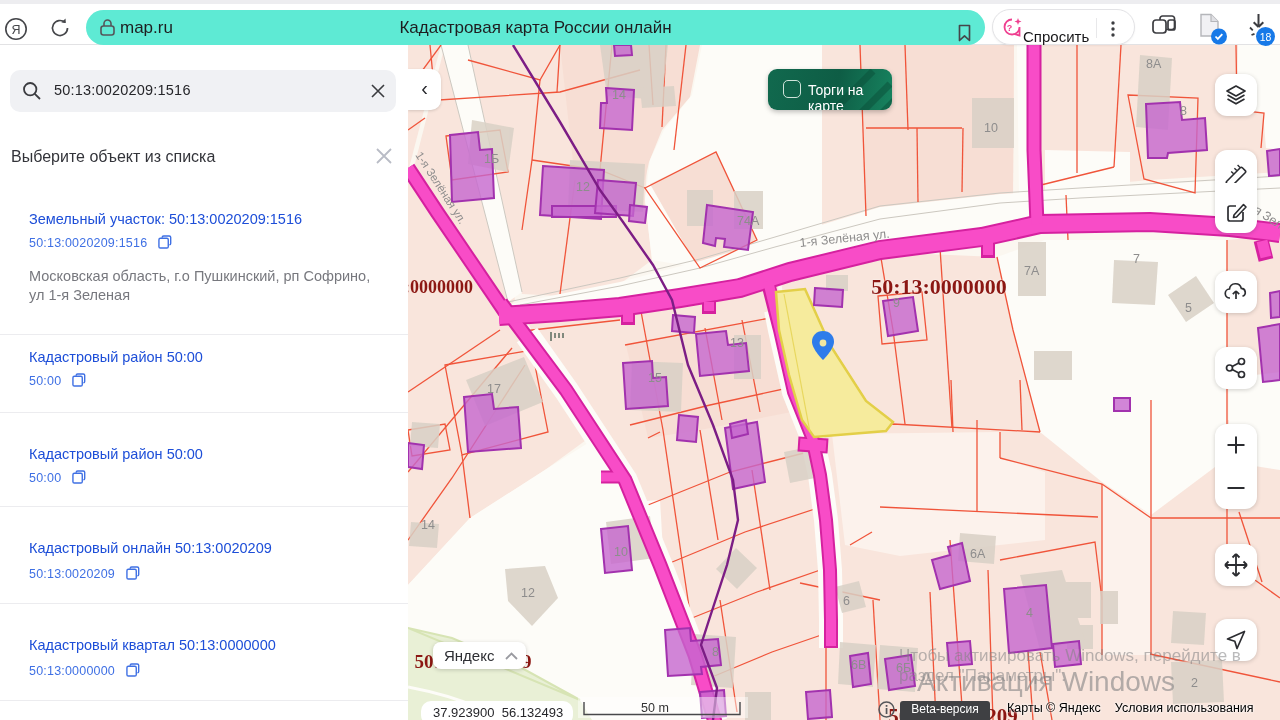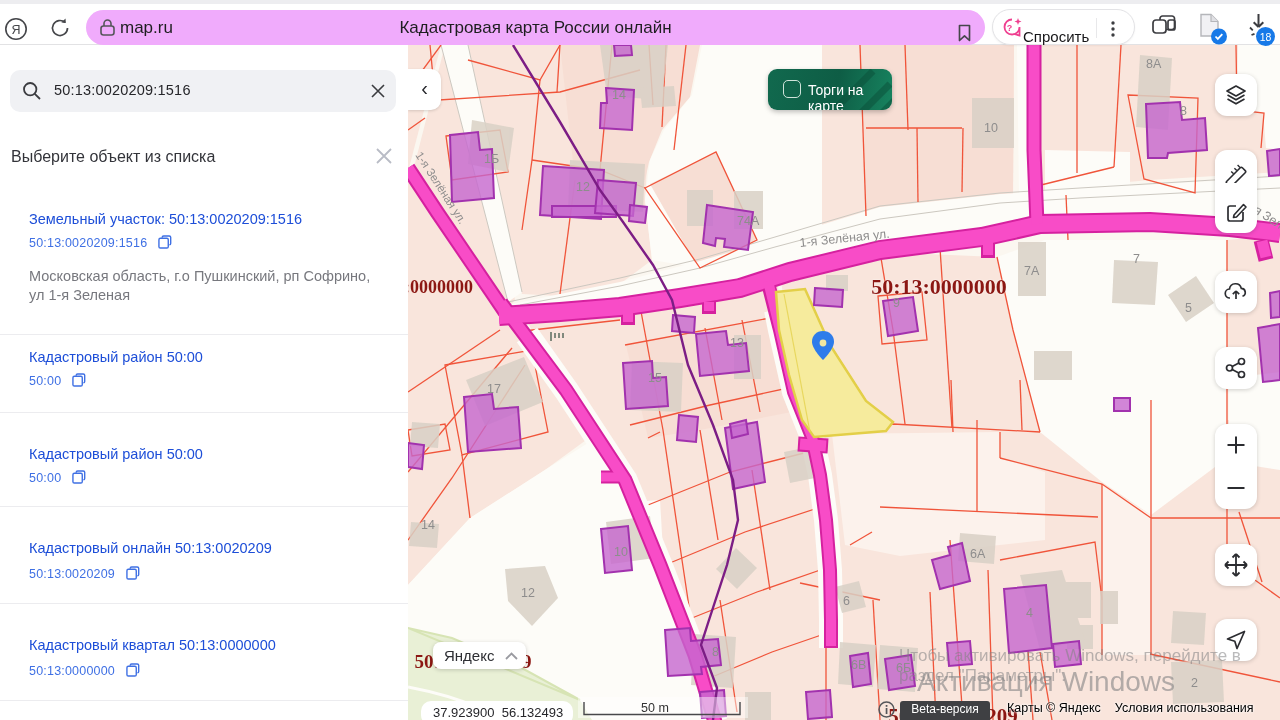--- a/index.html
+++ b/index.html
@@ -1,20 +1,20 @@
 <!DOCTYPE html>
 <html><head>
 <meta charset="utf-8">
 <style>
   * { margin:0; padding:0; box-sizing:border-box; }
   html,body { width:1280px; height:720px; overflow:hidden; background:#fff;
     font-family:"Liberation Sans", sans-serif; }
   .topbar { position:absolute; left:0; top:0; width:1280px; height:45px; background:#fff;
     border-top:4px solid #ededf0; border-bottom:1px solid #e2e2e4; }
-  .urlpill { position:absolute; left:86px; top:6px; width:899px; height:35px; background:#f0abfc; border-radius:18px; }
+  .urlpill { position:absolute; left:86px; top:6px; width:899px; height:35px; background:#5eead4; border-radius:18px; }
   .urltext { position:absolute; left:34px; top:8px; font-size:17px; color:#1e1e20; }
   .title { position:absolute; left:0; top:8px; width:899px; text-align:center; font-size:17px; color:#1e1e20; }
   .askpill { position:absolute; left:992px; top:5px; width:143px; height:36px; background:#fff;
     border:1px solid #e3e3e6; border-radius:18px; box-shadow:0 1px 2px rgba(0,0,0,.05); }
   .asktext { position:absolute; left:30px; top:18px; font-size:15px; color:#161618; }
   .sidebar { position:absolute; left:0; top:45px; width:408px; height:675px; background:#fff; z-index:5; }
   .searchbox { position:absolute; left:10px; top:25px; width:386px; height:42px; background:#f0f1f4; border-radius:10px; }
   .stext { position:absolute; left:44px; top:12px; font-size:14.5px; color:#26262a; letter-spacing:.2px; }
   .choose { position:absolute; left:11px; top:103px; font-size:16px; color:#33343a; }
   .item-title { position:absolute; left:29px; font-size:14.5px; color:#1d4ed8; }

